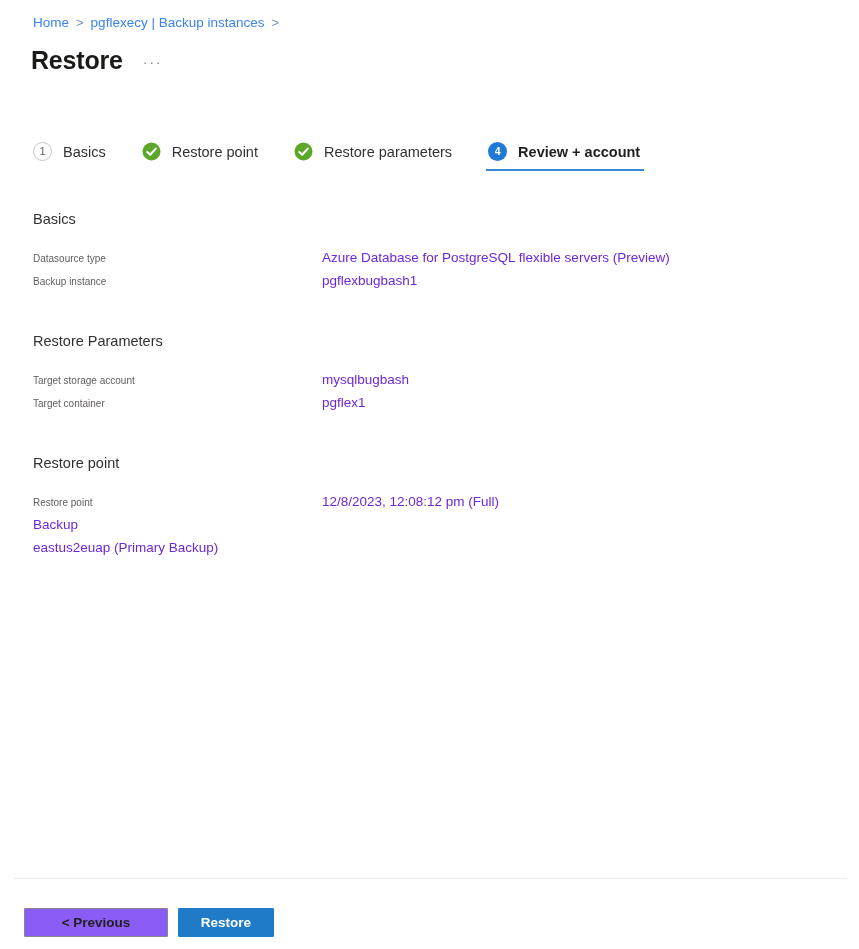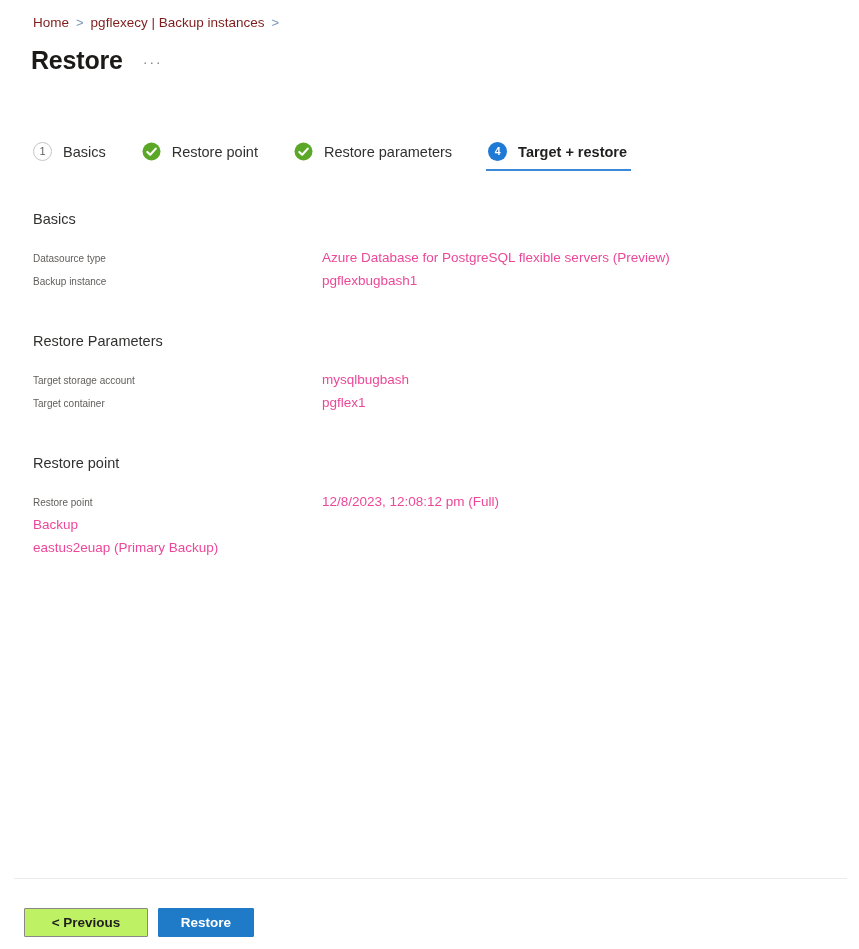--- a/index.html
+++ b/index.html
@@ -22,21 +22,21 @@
     position: absolute;
     left: 33px;
     top: 13px;
     font-size: 13.5px;
     line-height: 20px;
     white-space: nowrap;
     display: flex;
     align-items: center;
   }
   .crumb-link {
-    color: #7f1d1d;
+    color: #3b82f6;
     text-decoration: none;
     cursor: pointer;
   }
   .crumb-sep {
     color: #7a96b8;
     font-size: 13px;
     margin: 0 7px;
     font-weight: 300;
   }
 
@@ -151,21 +151,21 @@
   }
   .kv-key {
     width: 289px;
     flex: 0 0 289px;
     font-size: 10px;
     color: #605e5c;
     line-height: 23px;
   }
   .kv-val {
     font-size: 13.5px;
-    color: #ec4899;
+    color: #6d28d9;
     line-height: 23px;
     white-space: nowrap;
   }
 
   #section-basics { top: 210px; }
   #section-restore-parameters { top: 332px; }
   #section-restore-point { top: 454px; }
 
   
   .footer-divider {
@@ -188,22 +188,22 @@
     height: 29px;
     font-family: "Liberation Sans", sans-serif;
     font-size: 13.5px;
     cursor: pointer;
     display: inline-flex;
     align-items: center;
     justify-content: center;
     border-radius: 1px;
   }
   .btn-secondary {
-    width: 124px;
-    background: #bef264;
+    width: 144px;
+    background: #8b5cf6;
     border: 1px solid #8a8886;
     color: #201f1e;
     font-weight: bold;
   }
   .btn-primary {
     width: 96px;
     background: #1f7ac7;
     border: 1px solid #1f7ac7;
     color: #ffffff;
     font-weight: bold;
@@ -246,21 +246,21 @@
       <svg width="19" height="19" viewBox="0 0 19 19" aria-hidden="true">
         <circle cx="9.5" cy="9.5" r="9" fill="#5ba829"></circle>
         <path d="M5.3 9.9 L8.2 12.7 L13.8 6.6" fill="none" stroke="#ffffff" stroke-width="2.1" stroke-linecap="round" stroke-linejoin="round"></path>
       </svg>
     </span>
     <span class="tab-label">Restore parameters</span>
   </div>
 
   <div class="tab active">
     <span class="badge badge-active">4</span>
-    <span class="tab-label">Target + restore</span>
+    <span class="tab-label">Review + account</span>
   </div>
 
 </div>
 
 <div class="section" id="section-basics">
   <div class="section-heading">Basics</div>
   <div class="kv-row">
     <div class="kv-key">Datasource type</div>
     <div class="kv-val">Azure Database for PostgreSQL flexible servers (Preview)</div>
   </div>

